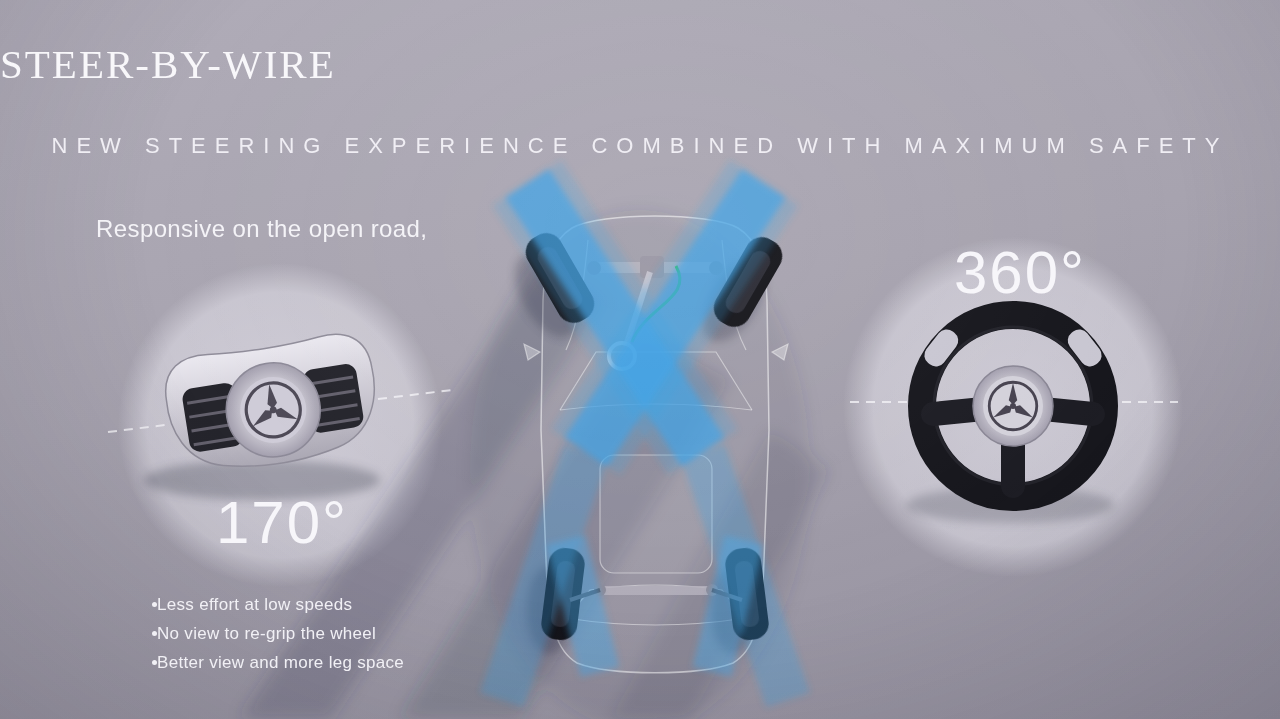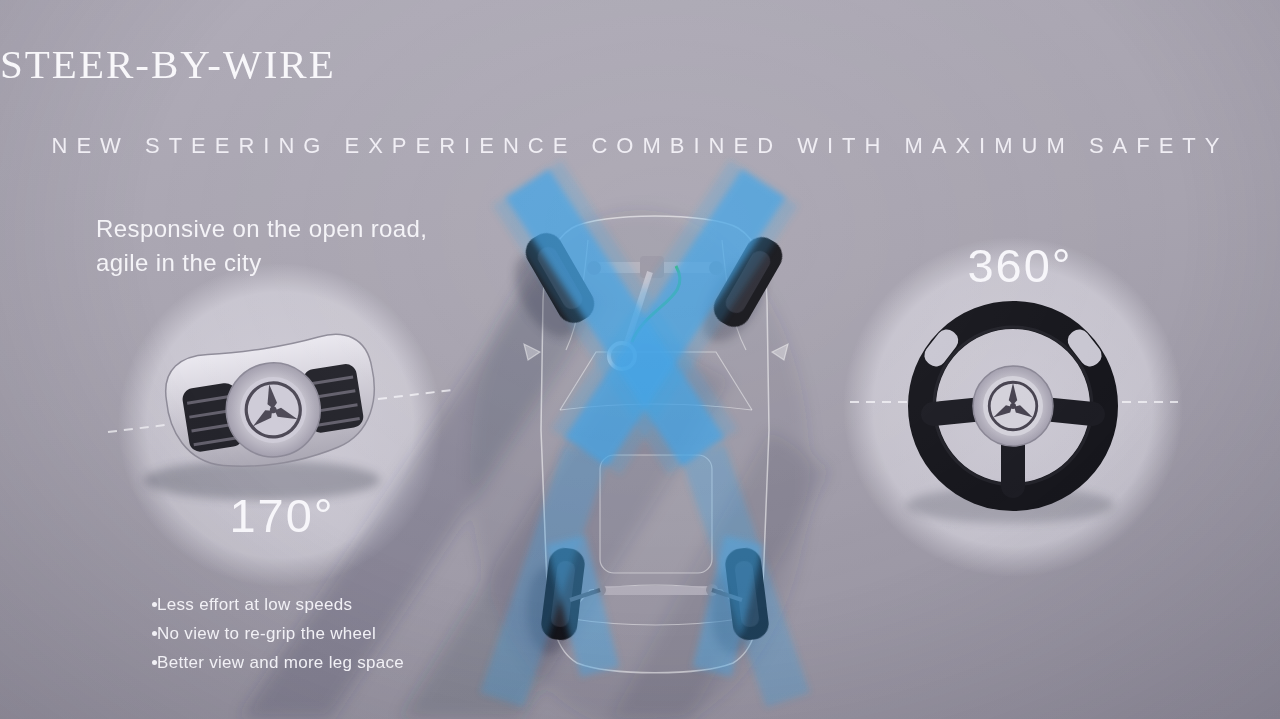--- a/index.html
+++ b/index.html
@@ -23,21 +23,21 @@
     position:absolute; top:101px; left:0; width:100%;
     text-align:center; font-size:22px; font-weight:400;
     letter-spacing:9px; color:#f0eef4; white-space:nowrap;margin-top:32px;
   }
   .caption {
     position:absolute; left:96px; top:212px;
     font-size:24px; line-height:34px; color:#f4f3f7; letter-spacing:0.4px;
   }
   .angle {
     position:absolute; width:220px; text-align:center;
-    font-size:47px; font-weight:400; letter-spacing:2px; color:#f7f6fa;
+    font-size:60px; font-weight:400; letter-spacing:2px; color:#f7f6fa;
   }
   .angle-left  { left:172px; top:488px;text-align:center; }
   .angle-right { left:910px; top:238px; }
   .bullets {
     position:absolute; left:152px; top:590px;
     list-style:none; margin:0; padding:0;
   }
   .bullets li {
     display:flex; align-items:center; gap:0;
     font-size:17px; line-height:29px; color:#f1f0f5; letter-spacing:0.3px;
@@ -214,21 +214,20 @@
     </g>
   </svg>
 
   <div class="vignette"></div>
 
   <h1 class="title">STEER-BY-WIRE</h1>
   <div class="subtitle">NEW STEERING EXPERIENCE COMBINED WITH MAXIMUM SAFETY</div>
 
   <div class="caption">
     <div>Responsive on the open road,</div>
-    <div>agile in the city</div>
   </div>
 
   <div class="angle angle-left">170°</div>
   <div class="angle angle-right">360°</div>
 
   <ul class="bullets">
     <li>
       <span class="dot"></span>
       <span>Less effort at low speeds</span>
     </li>

